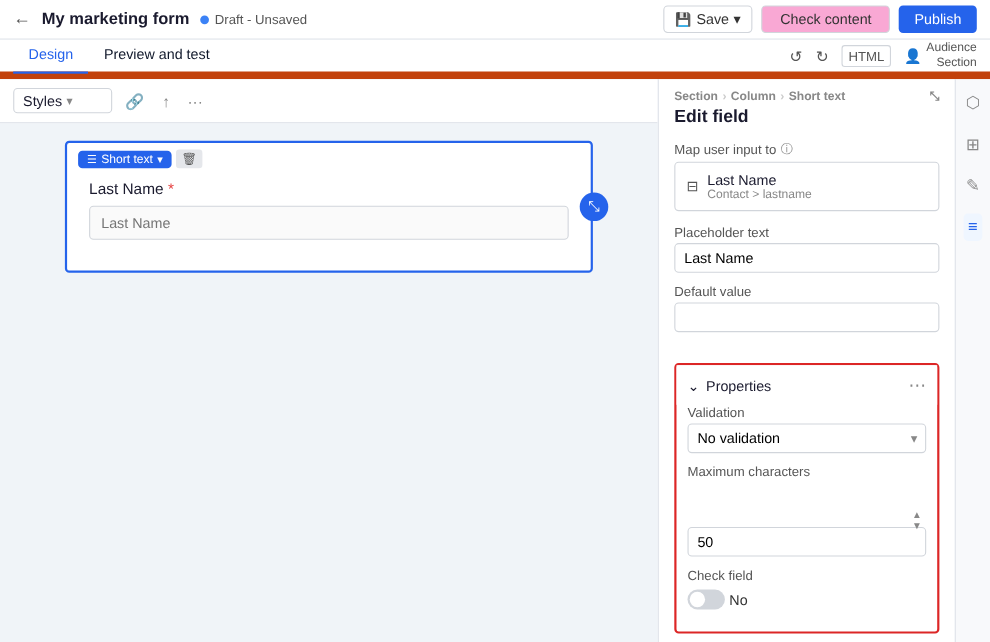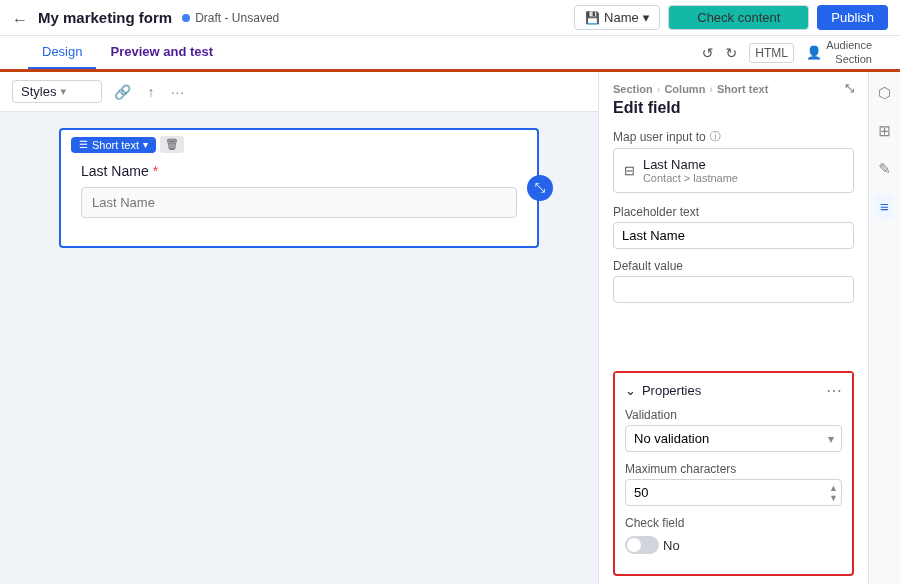--- a/index.html
+++ b/index.html
@@ -11,31 +11,31 @@
       background: #fff; height: 36px; padding: 0 12px;
       border-bottom: 1px solid #e0e4ea; position: relative;
     }
     .topbar-left { display: flex; align-items: center; gap: 10px; }
     .back-btn { background: none; border: none; cursor: pointer; color: #555; font-size: 16px; display: flex; align-items: center; }
     .page-title { font-size: 15px; font-weight: 600; color: #1a1a2e; }
     .draft-badge { display: flex; align-items: center; gap: 5px; font-size: 12px; color: #555; }
     .draft-dot { width: 8px; height: 8px; border-radius: 50%; background: #3b82f6; display: inline-block; }
     .topbar-right { display: flex; align-items: center; gap: 8px; }
     .btn-save { background: #fff; border: 1px solid #d1d5db; padding: 4px 10px; border-radius: 4px; font-size: 13px; cursor: pointer; display: flex; align-items: center; gap: 4px; color: #333; }
-    .btn-check { background: #14b8a6; border: 1px solid #d1d5db; padding: 4px 28px; border-radius: 4px; font-size: 13px; cursor: pointer; color: #333; }
+    .btn-check { background: #f9a8d4; border: 1px solid #d1d5db; padding: 4px 16px; border-radius: 4px; font-size: 13px; cursor: pointer; color: #333; }
     .btn-publish { background: #2563eb; color: #fff; border: none; padding: 5px 14px; border-radius: 4px; font-size: 13px; cursor: pointer; font-weight: 500; }
 
     
     .nav-tabs {
-      background: #fff; border-bottom: 3px solid #c2410c;
+      background: #fff; border-bottom: 7px solid #c2410c;
       display: flex; align-items: center; justify-content: space-between;
-      padding: 0 28px; height: 36px;
+      padding: 0 12px; height: 36px;
     }
     .nav-left { display: flex; align-items: center; gap: 0; }
-    .nav-tab { padding: 8px 14px; font-size: 13px; cursor: pointer; color: #4c1d95; border-bottom: 2px solid transparent; font-weight: bold; }
+    .nav-tab { padding: 8px 14px; font-size: 13px; cursor: pointer; color: #0f172a; border-bottom: 2px solid transparent; }
     .nav-tab.active { color: #2563eb; border-bottom: 2px solid #2563eb; font-weight: 500; }
     .nav-right { display: flex; align-items: center; gap: 12px; font-size: 12px; color: #555; }
     .nav-icon-btn { background: none; border: none; cursor: pointer; color: #555; font-size: 14px; display: flex; align-items: center; gap: 3px; }
     .audience-label { font-size: 11px; color: #555; text-align: right; line-height: 1.2; }
 
     
     .main-layout { display: flex; height: calc(584px - 72px); }
 
     
     .left-panel { flex: 1; background: #f0f4f8; overflow: hidden; display: flex; flex-direction: column; }
@@ -121,21 +121,21 @@
       padding: 5px 28px 5px 8px; font-size: 13px; background: #fff;
       appearance: none; cursor: pointer;
     }
     .select-arrow {
       position: absolute; right: 8px; top: 50%; transform: translateY(-50%);
       pointer-events: none; color: #888; font-size: 12px;
     }
     .number-input-wrapper { position: relative; }
     .number-input-wrapper input {
       width: 100%; border: 1px solid #d1d5db; border-radius: 4px;
-      padding: 5px 28px 5px 8px; font-size: 13px;
+      padding: 5px 28px 5px 8px; font-size: 13px; margin-top: 40px;
     }
     .number-spinners {
       position: absolute; right: 4px; top: 50%; transform: translateY(-50%);
       display: flex; flex-direction: column; gap: 1px;
     }
     .spinner-btn { background: none; border: none; cursor: pointer; color: #888; font-size: 9px; line-height: 1; padding: 0; }
 
     .hide-field-row { display: flex; align-items: center; gap: 4px; margin-top: 6px; }
     .toggle-off { width: 34px; height: 18px; background: #d1d5db; border-radius: 9px; position: relative; cursor: pointer; }
     .toggle-off-knob { width: 14px; height: 14px; background: #fff; border-radius: 50%; position: absolute; top: 2px; left: 2px; }
@@ -158,21 +158,21 @@
     </button>
     <span class="page-title">My marketing form</span>
     <div class="draft-badge">
       <span class="draft-dot"></span>
       <span>Draft - Unsaved</span>
     </div>
   </div>
   <div class="topbar-right">
     <button class="btn-save">
       <span style="font-size:12px;">💾</span>
-      <span>Name</span>
+      <span>Save</span>
       <span>▾</span>
     </button>
     <button class="btn-check">Check content</button>
     <button class="btn-publish">Publish</button>
   </div>
 </div>
 
 <div class="nav-tabs">
   <div class="nav-left">
     <div class="nav-tab active">Design</div>

